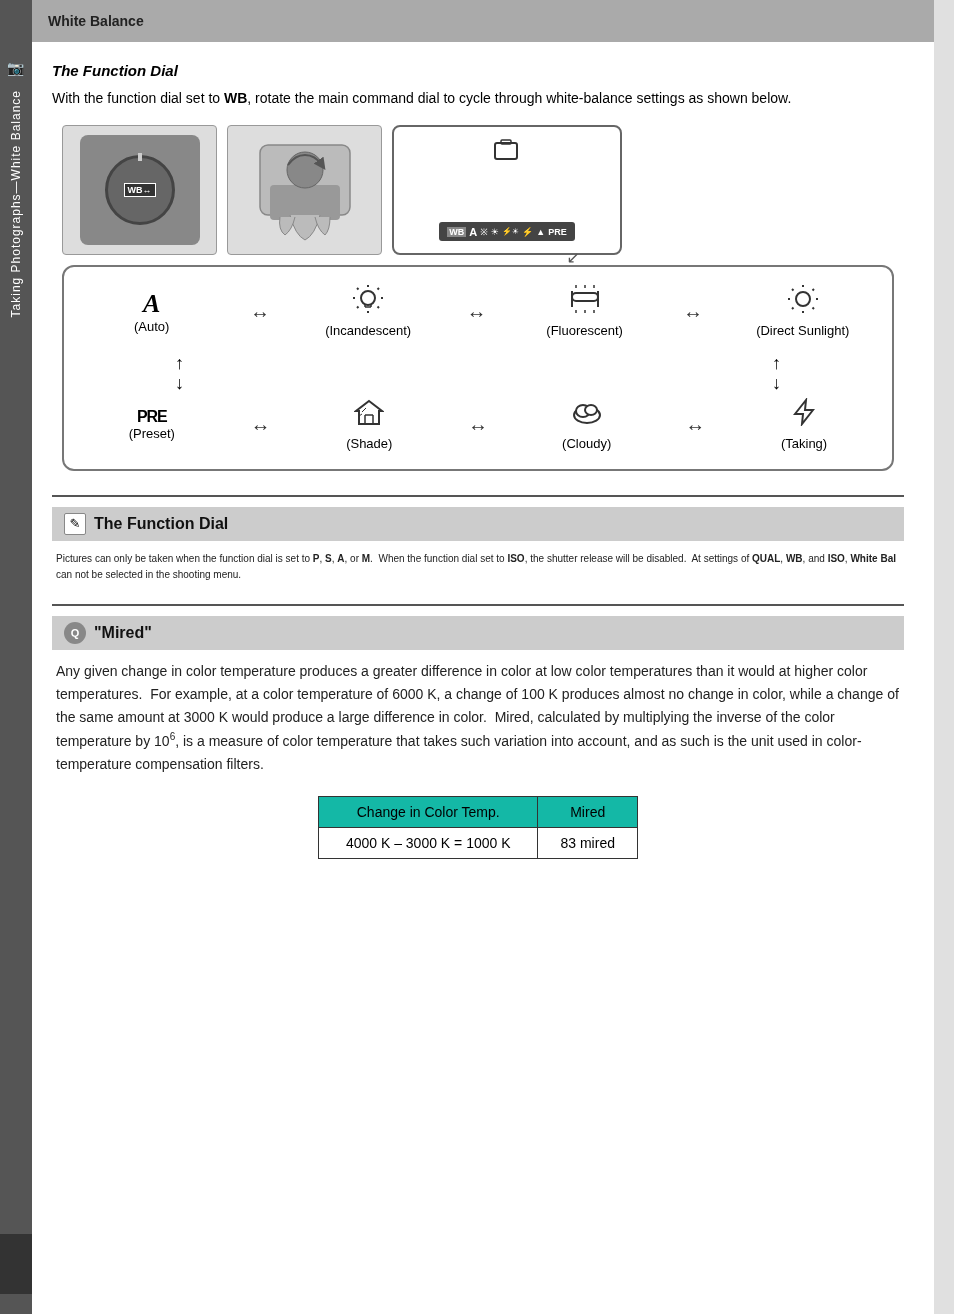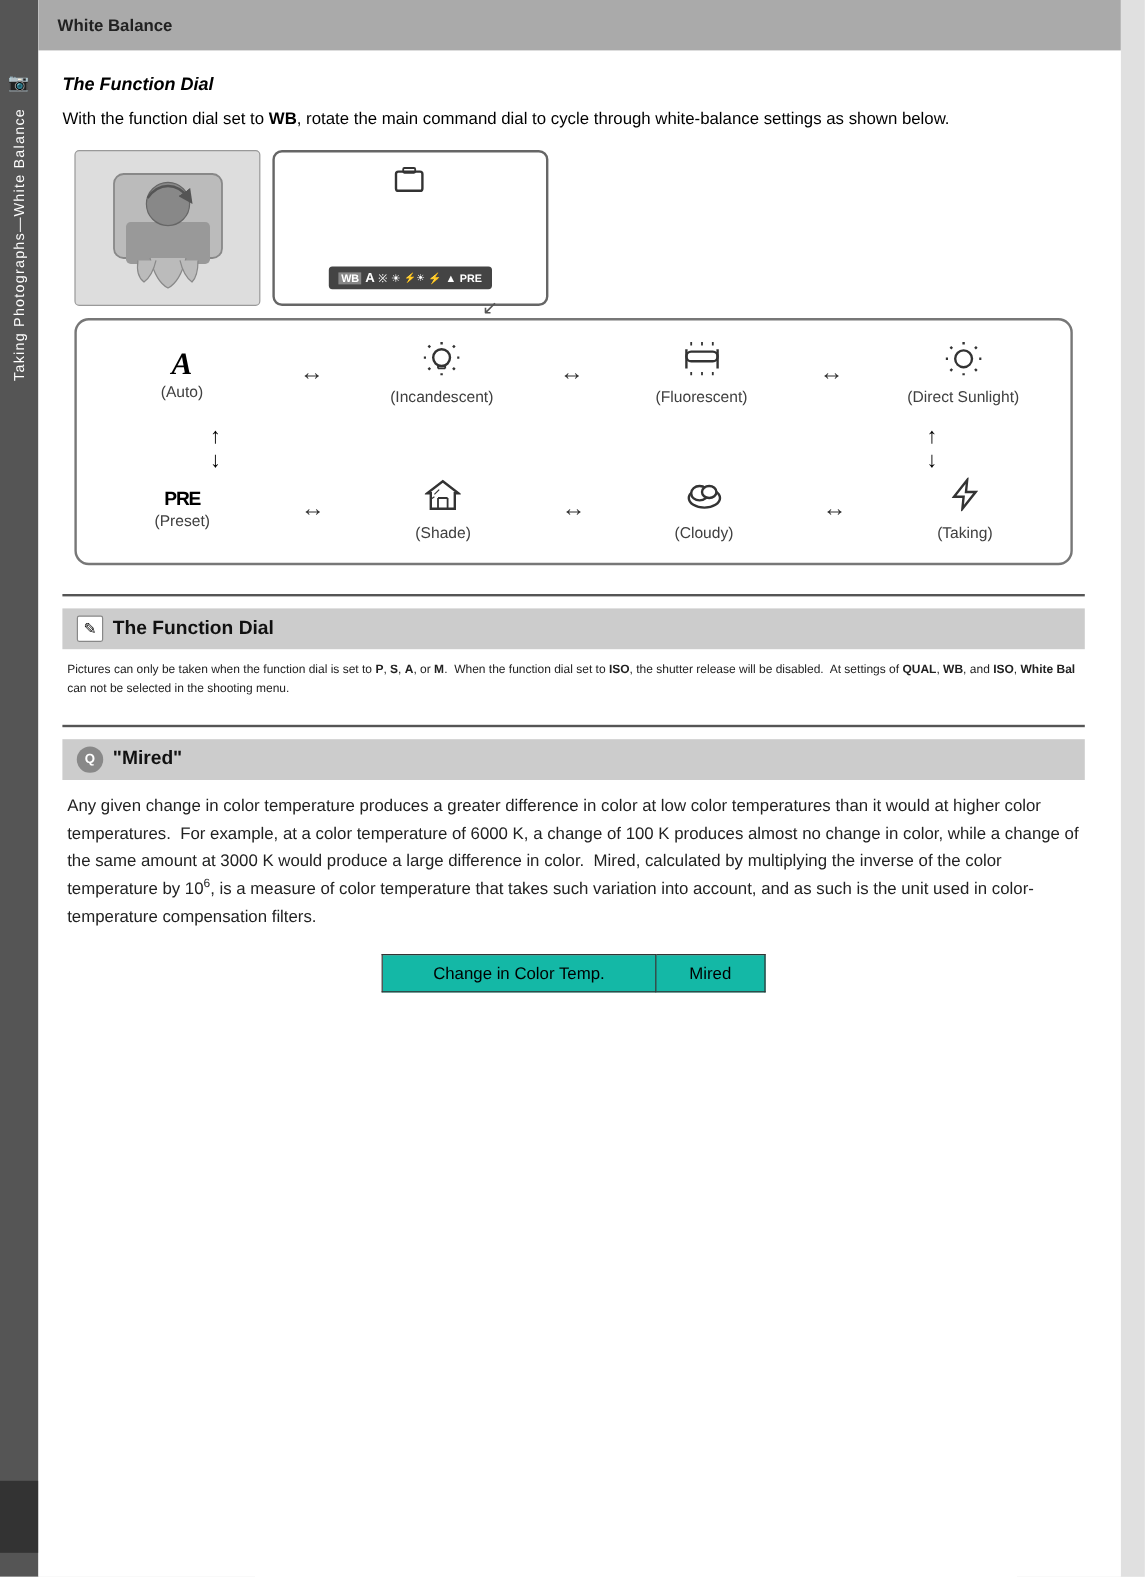--- a/index.html
+++ b/index.html
@@ -209,21 +209,21 @@
       font-size: 22px;
       margin-bottom: 4px;
     }
     .wb-icon-text {
       font-size: 22px;
       font-weight: bold;
       font-family: serif;
     }
     .wb-label {
       font-size: 13px;
-      color: #404040;
+      color: #000000;
     }
     .wb-arrow-h {
       font-size: 20px;
       color: #333;
       flex-shrink: 0;
     }
     
     .wb-between-rows {
       display: flex;
       flex-direction: row;
@@ -381,20 +381,28 @@
     <div class="content-area">
 
       <div class="section-title-italic">The Function Dial</div>
 
       <p class="intro-text">
         With the function dial set to <strong>WB</strong>, rotate the main command dial to cycle through white-balance settings as shown below.
       </p>
 
       <div class="diagram-images">
 
+        <div class="camera-dial-img">
+          <div class="camera-dial-inner">
+            <div class="dial-circle">
+              <div class="dial-notch"></div>
+              <div class="dial-label">WB↔</div>
+            </div>
+          </div>
+        </div>
 
         <div class="camera-hand-img">
           <svg width="130" height="110" viewBox="0 0 130 110">
             <rect x="20" y="10" width="90" height="70" rx="8" fill="#bbb" stroke="#888" stroke-width="1.5"></rect>
             <rect x="30" y="50" width="70" height="35" rx="4" fill="#999"></rect>
             <circle cx="65" cy="35" r="18" fill="#888" stroke="#666" stroke-width="1"></circle>
             <path d="M50 80 Q55 100 65 105 Q75 100 80 80" fill="#bbb" stroke="#888" stroke-width="1"></path>
             <path d="M40 82 Q38 95 45 100 Q52 95 55 82" fill="#bbb" stroke="#888" stroke-width="1"></path>
             <path d="M75 82 Q78 95 85 100 Q90 95 90 82" fill="#bbb" stroke="#888" stroke-width="1"></path>
 
@@ -588,20 +596,24 @@
 
         <div style="display:flex;justify-content:center;">
           <table class="mired-table">
             <thead>
               <tr>
                 <th>Change in Color Temp.</th>
                 <th>Mired</th>
               </tr>
             </thead>
             <tbody>
+              <tr>
+                <td>4000 K – 3000 K = 1000 K</td>
+                <td>83 mired</td>
+              </tr>
             </tbody>
           </table>
         </div>
       </div>
 
 
     </div>
   </div>
 
   <div class="right-area"></div>

